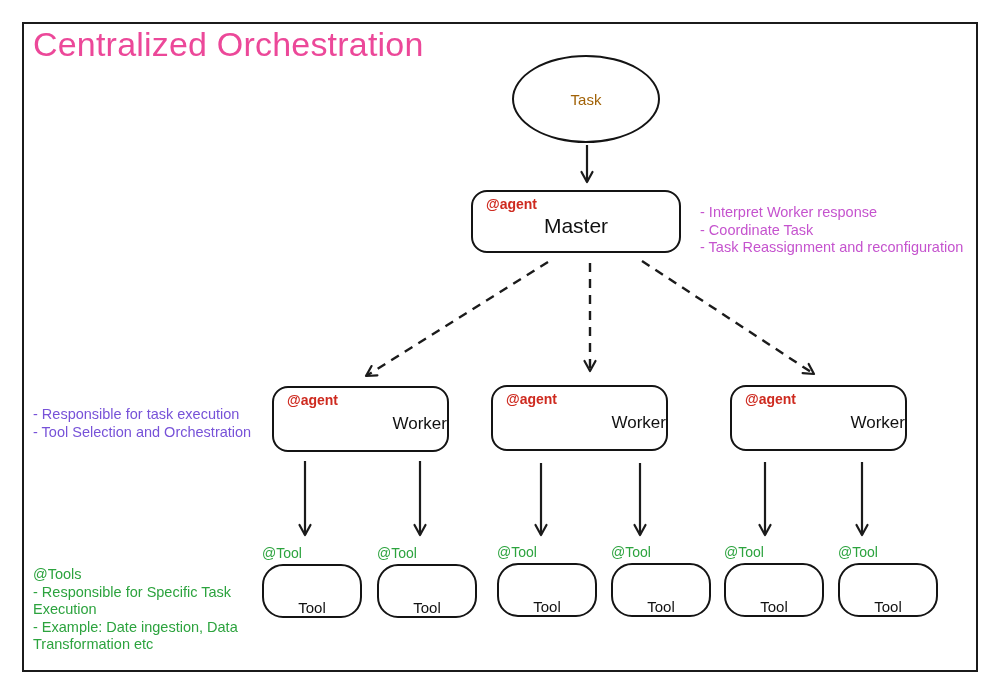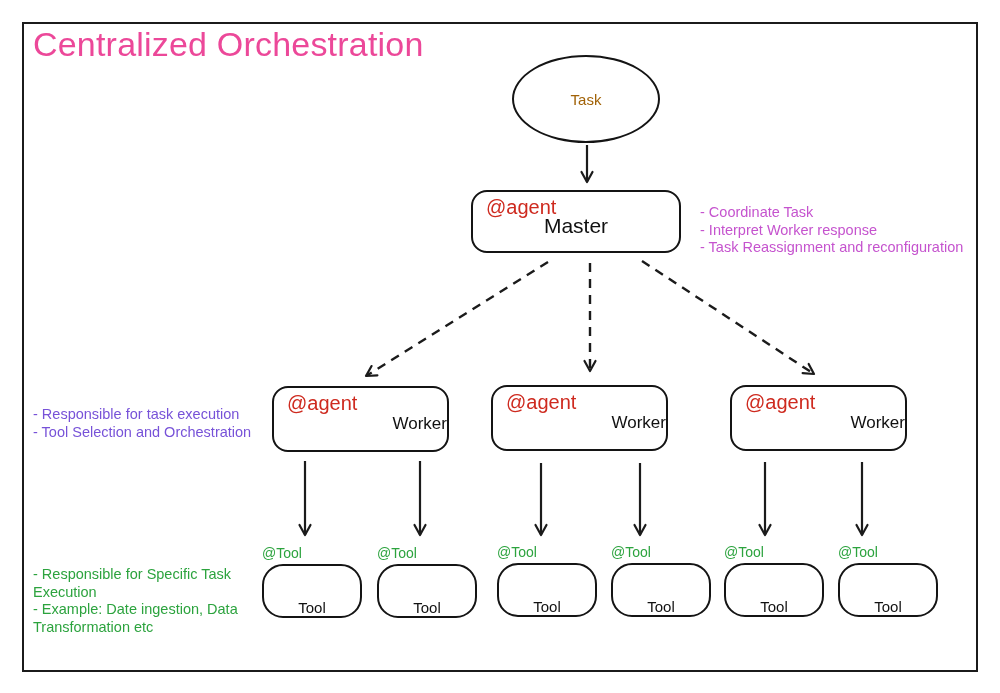--- a/index.html
+++ b/index.html
@@ -55,22 +55,23 @@
   .worker-node {
     width: 177px; height: 66px;
     border-radius: 16px;
   }
   .worker-1 { left: 272px; top: 386px; }
   .worker-2 { left: 491px; top: 385px; }
   .worker-3 { left: 730px; top: 385px; }
   .agent-tag {
     position: absolute;
     left: 13px; top: 4px;
-    font-size: 20px;
+    font-size: 14px;
     color: #ce2a1f;
+    font-weight: bold;
   }
   .master-label {
     position: absolute;
     left: 0; right: 0; top: 22px;
     text-align: center;
     font-size: 21px;
     color: #111111;
   }
   .worker-label {
     position: absolute;
@@ -153,22 +154,22 @@
 <div class="node ellipse-node">
   <span>Task</span>
 </div>
 
 <div class="node master-node">
   <span class="agent-tag">@agent</span>
   <div class="master-label">Master</div>
 </div>
 
 <div class="notes master-notes">
+  <div>- Interpret Worker response</div>
   <div>- Coordinate Task</div>
-  <div>- Interpret Worker response</div>
   <div>- Task Reassignment and reconfiguration</div>
 </div>
 
 <div class="notes worker-notes">
   <div>- Responsible for task execution</div>
   <div>- Tool Selection and Orchestration</div>
 </div>
 
 <div class="node worker-node worker-1">
   <span class="agent-tag">@agent</span>
@@ -214,15 +215,16 @@
   </div>
 </div>
 <div class="tool-group tg-6">
   <div class="tool-tag">@Tool</div>
   <div class="tool-box">
     <span>Tool</span>
   </div>
 </div>
 
 <div class="notes tool-notes">
+  <div>@Tools</div>
   <div>- Responsible for Specific Task Execution</div>
   <div>- Example: Date ingestion, Data Transformation etc</div>
 </div>
 
 </body></html>

